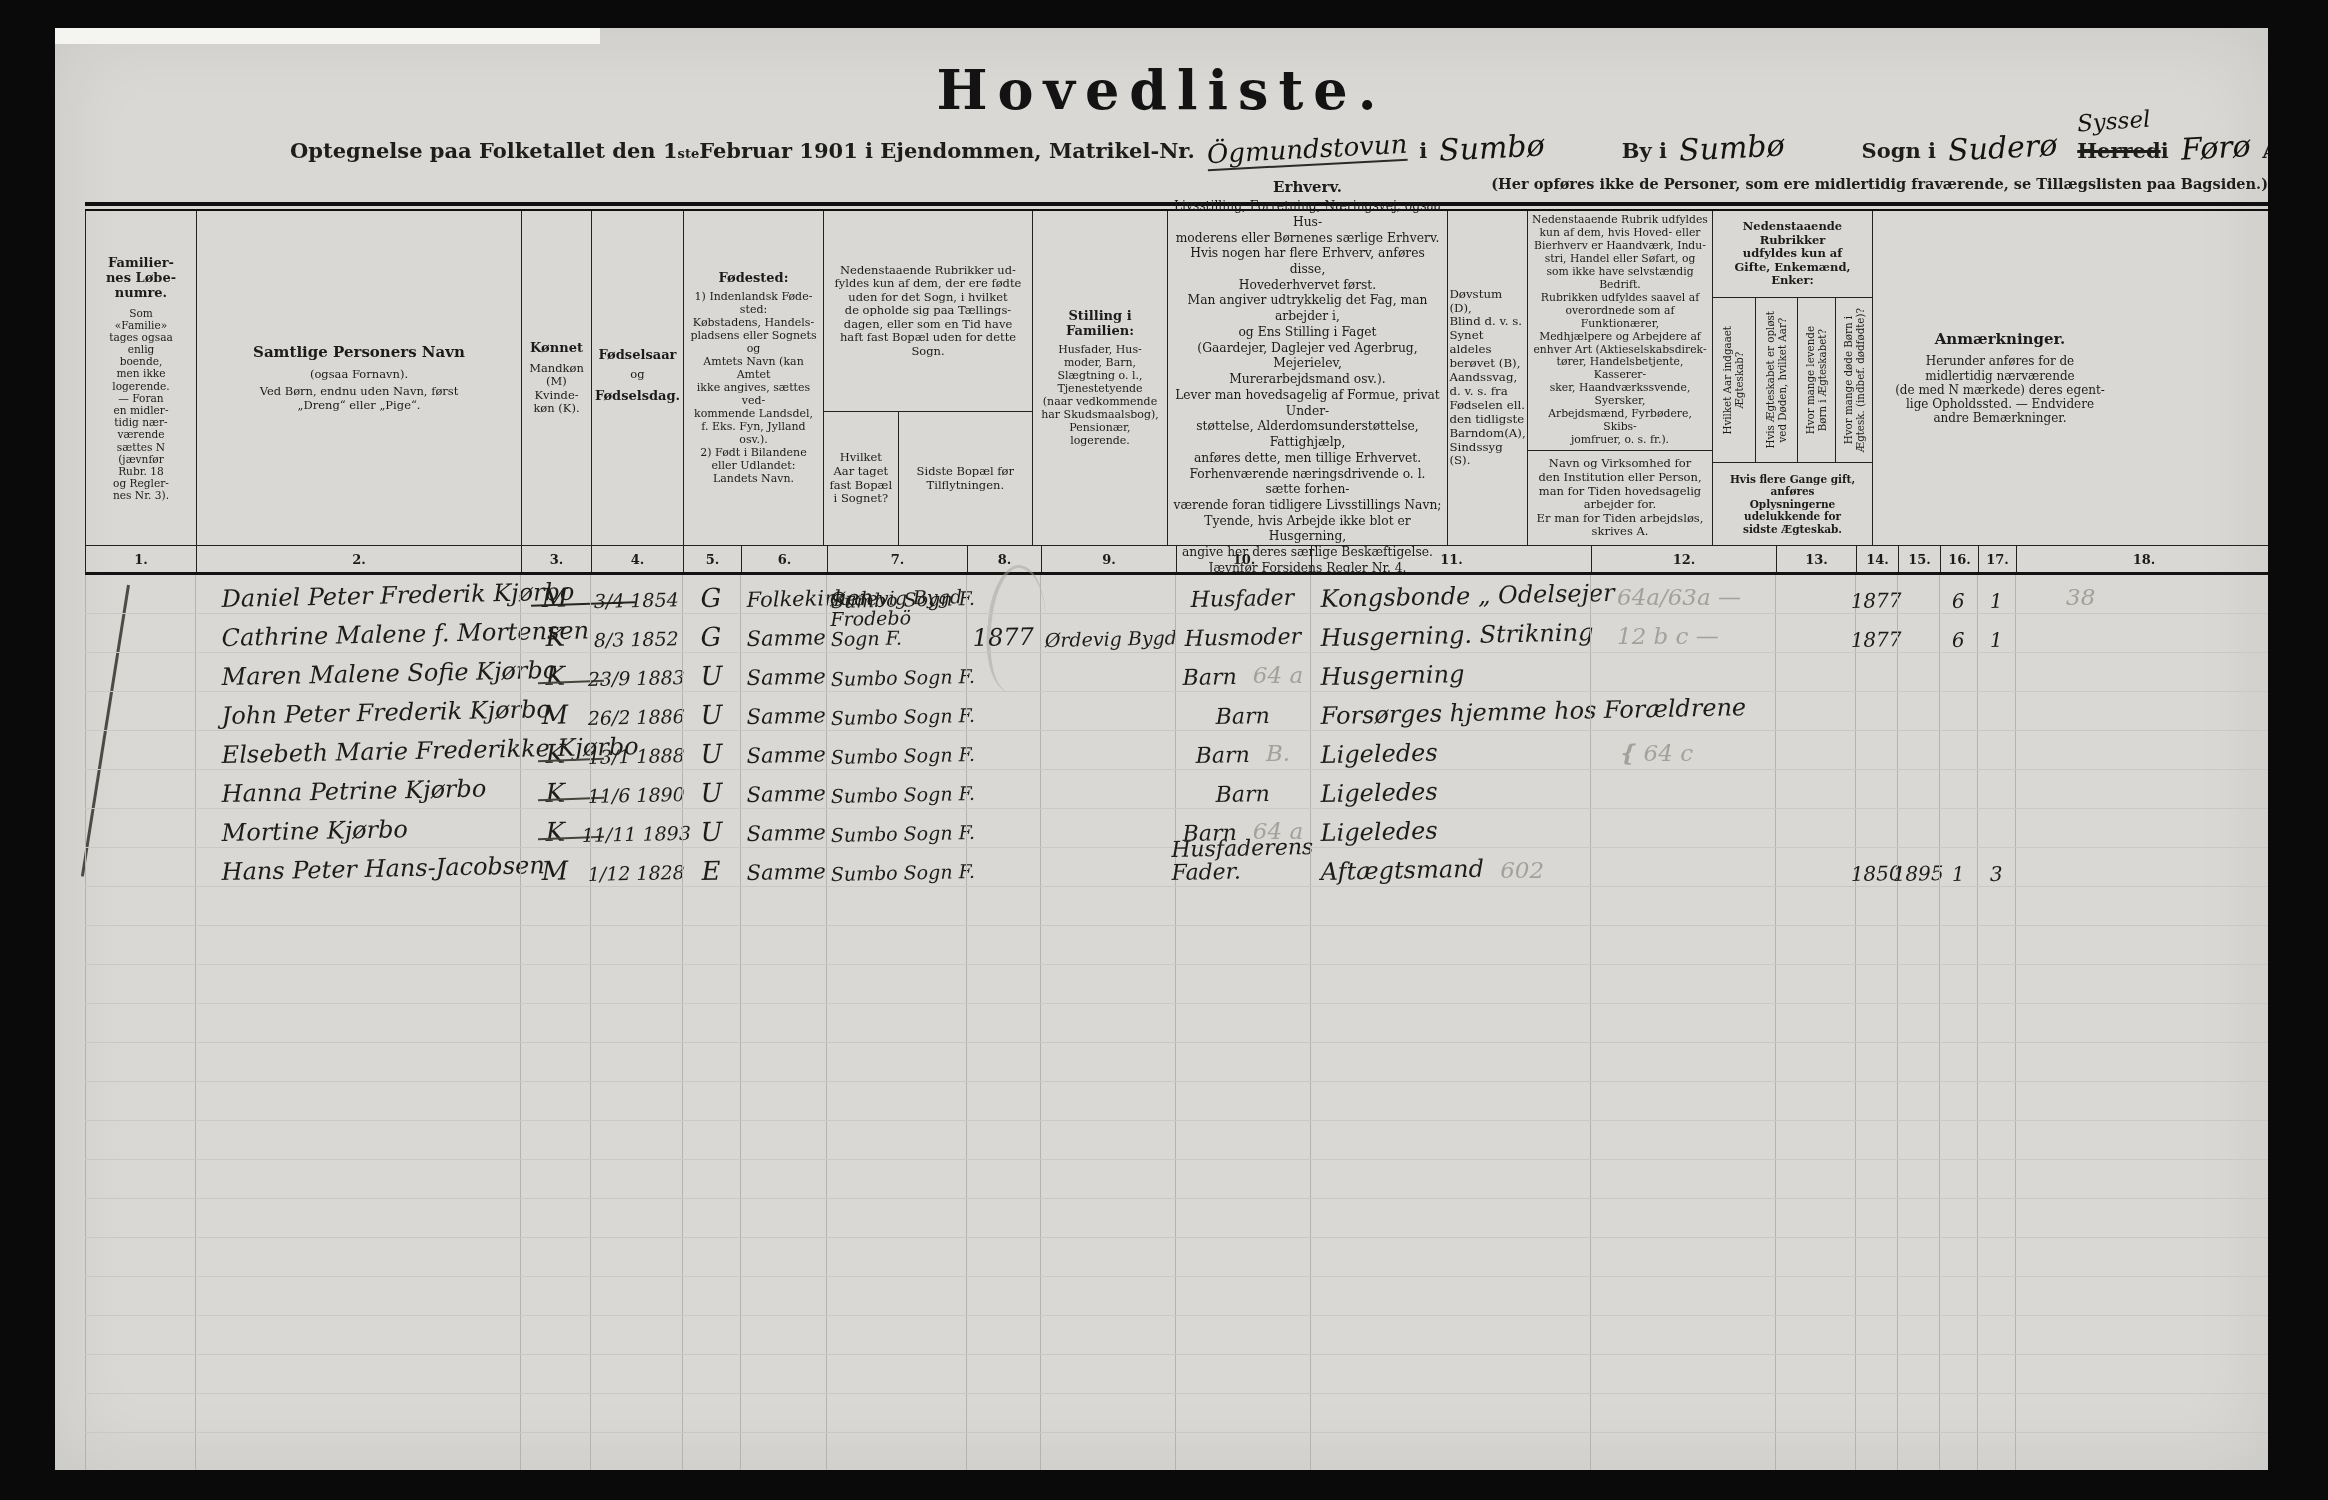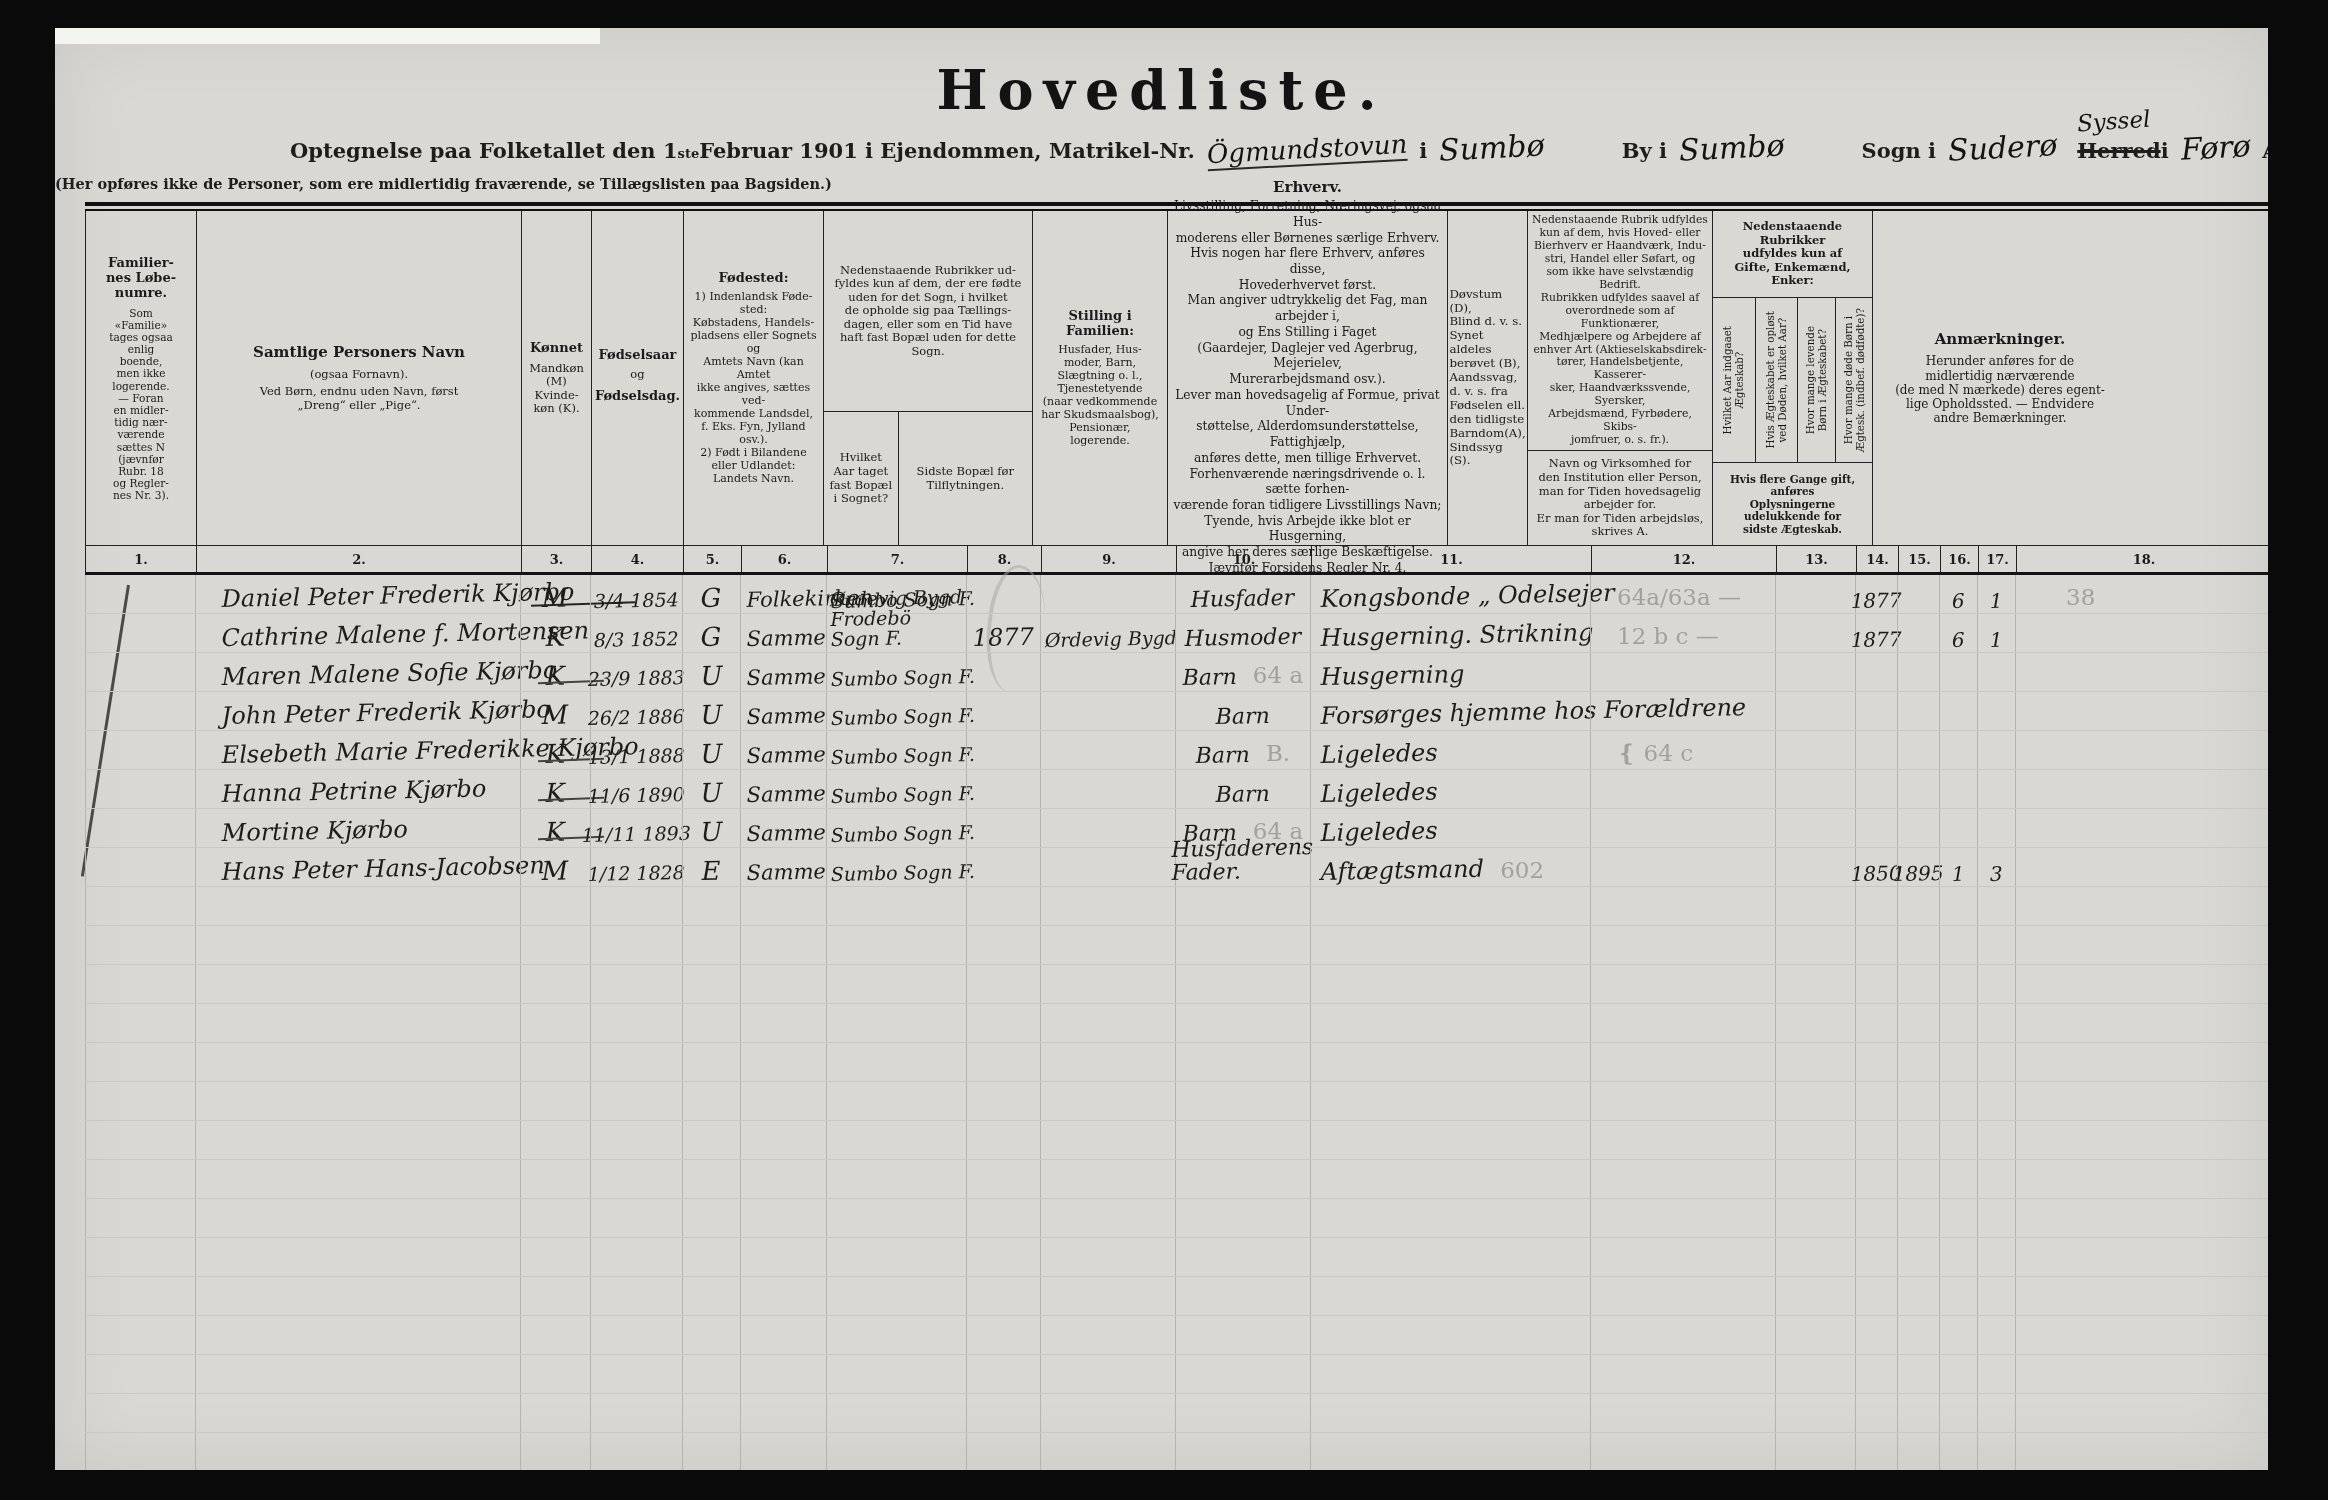--- a/index.html
+++ b/index.html
@@ -11,21 +11,21 @@
   .subline{margin-top:8px;margin-left:235px;display:flex;align-items:baseline;font-size:21px;font-weight:bold;color:#1d1d1b;white-space:nowrap;}
   .subline sup{font-size:13px;}
   .hwb{font-family:"DejaVu Serif",serif;font-style:italic;font-size:30px;font-weight:normal;color:#14140f;
        transform:rotate(-3deg);display:inline-block;margin:0 12px;}
   .hwb.matrikel{border-bottom:2px solid #2a2a26;font-size:26px;}
   .gapL{margin-left:65px;}
   .herredwrap{position:relative;display:inline-block;margin-left:8px;}
   .herred{text-decoration:line-through;text-decoration-thickness:2.5px;}
   .syssel{position:absolute;left:0px;top:-30px;font-family:"DejaVu Serif",serif;font-style:italic;font-weight:normal;
           font-size:23px;color:#14140f;transform:rotate(-4deg);}
-  .formnote{text-align:left;margin-top:9px;font-size:14.5px;font-weight:bold;color:#1d1d1b;}
+  .formnote{text-align:right;margin-top:9px;font-size:14.5px;font-weight:bold;color:#1d1d1b;}
   .table{margin-left:30px;width:2185px;margin-top:10px;color:#1b1b1b;}
   .toprule{height:3px;border-top:4px solid #101010;border-bottom:2px solid #101010;}
   .thead{display:flex;height:334px;border-left:1px solid #222;border-right:1px solid #222;box-sizing:border-box;}
   .hc{position:relative;display:flex;flex-direction:column;align-items:center;justify-content:center;text-align:center;
       box-sizing:border-box;padding:4px 3px;font-size:12px;line-height:1.18;flex:0 0 auto;}
   .hc+.hc{border-left:1px solid #222;}
   .ct{font-weight:bold;font-size:13px;margin-bottom:6px;white-space:pre-line;}
   .cn{white-space:pre-line;font-size:11.5px;}
   .fs10 .cn{font-size:10.6px;line-height:1.15;}
   .c11n{white-space:pre-line;font-size:12.3px;line-height:1.28;}
@@ -49,21 +49,21 @@
           border-left:1px solid #222;border-right:1px solid #222;box-sizing:border-box;}
   .ncell{display:flex;align-items:center;justify-content:center;font-weight:bold;font-size:13px;flex:0 0 auto;box-sizing:border-box;}
   .ncell+.ncell{border-left:1px solid #222;}
   #rows{position:relative;border-right:1px solid #b3b3af;box-sizing:border-box;}
   .row{display:flex;height:38px;border-bottom:1px solid #c8c8c4;position:relative;}
   .cell{box-sizing:border-box;position:relative;display:flex;align-items:flex-end;overflow:visible;flex:0 0 auto;}
   .cell{border-left:1px solid #b3b3af;}
   .hw{font-family:"DejaVu Serif",serif;font-style:italic;font-size:24px;color:#1c1c18;white-space:nowrap;
       transform:rotate(-1.2deg);transform-origin:left bottom;padding-bottom:2px;display:inline-block;line-height:1;}
   .hw.multi{white-space:pre-line;font-size:13.5px;line-height:1.05;}
-  .pencil{font-family:"DejaVu Serif",serif;color:#a2a29d;font-size:23px;margin-left:16px;
+  .pencil{font-family:"DejaVu Serif",serif;font-style:italic;color:#a2a29d;font-size:23px;margin-left:16px;
           display:inline-block;padding-bottom:4px;line-height:1;}
   .a2{padding-left:26px;}  .a3{justify-content:center;} .a4{justify-content:center;} .a5{justify-content:center;}
   .a6{padding-left:6px;}   .a7{padding-left:4px;}       .a8{justify-content:center;} .a9{padding-left:4px;}
   .a10{justify-content:center;} .a11{padding-left:10px;} .a12{padding-left:10px;}
   .a14,.a15,.a16,.a17{justify-content:center;} .a18{padding-left:34px;}
   .a3 .hw,.a5 .hw{font-size:26px;}
   .a4 .hw,.a7 .hw,.a9 .hw{font-size:19px;}
   .a6 .hw{font-size:21px;} .a10 .hw{font-size:22px;}
   .a14 .hw,.a15 .hw,.a16 .hw,.a17 .hw{font-size:20px;}
   .u3{position:absolute;bottom:8px;left:15%;width:150%;border-top:2px solid #26261f;transform:rotate(-2deg);}

